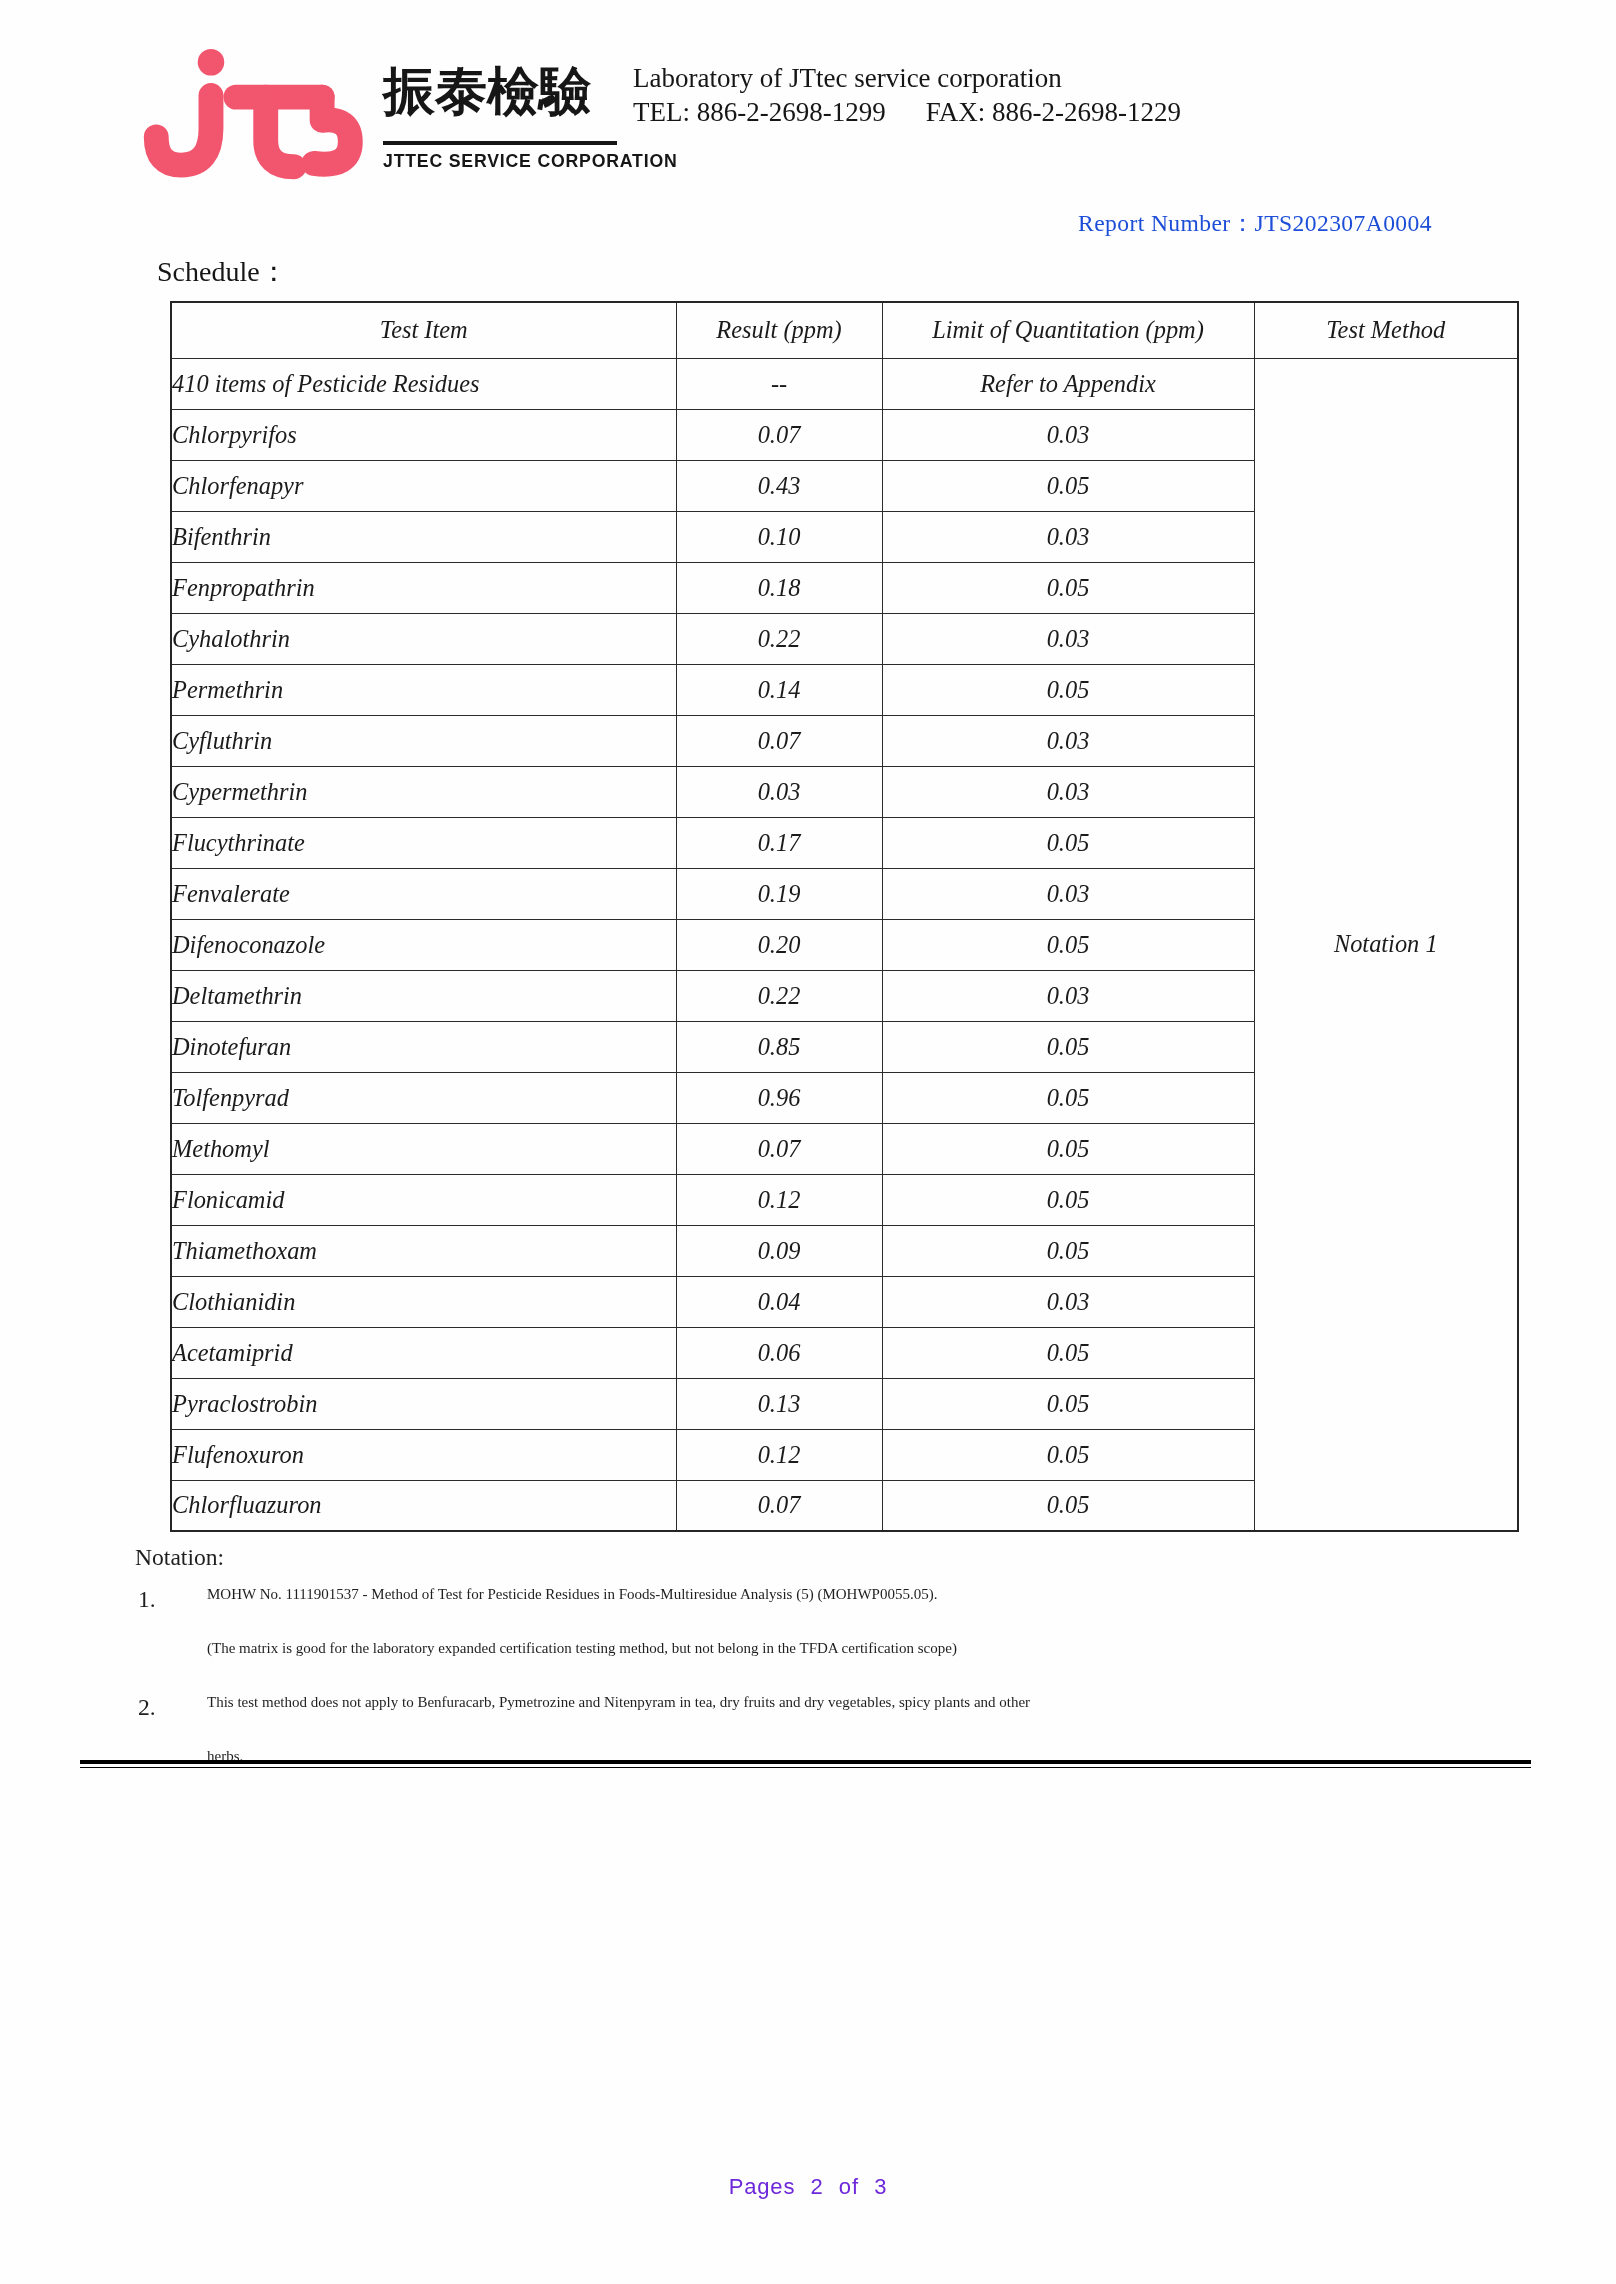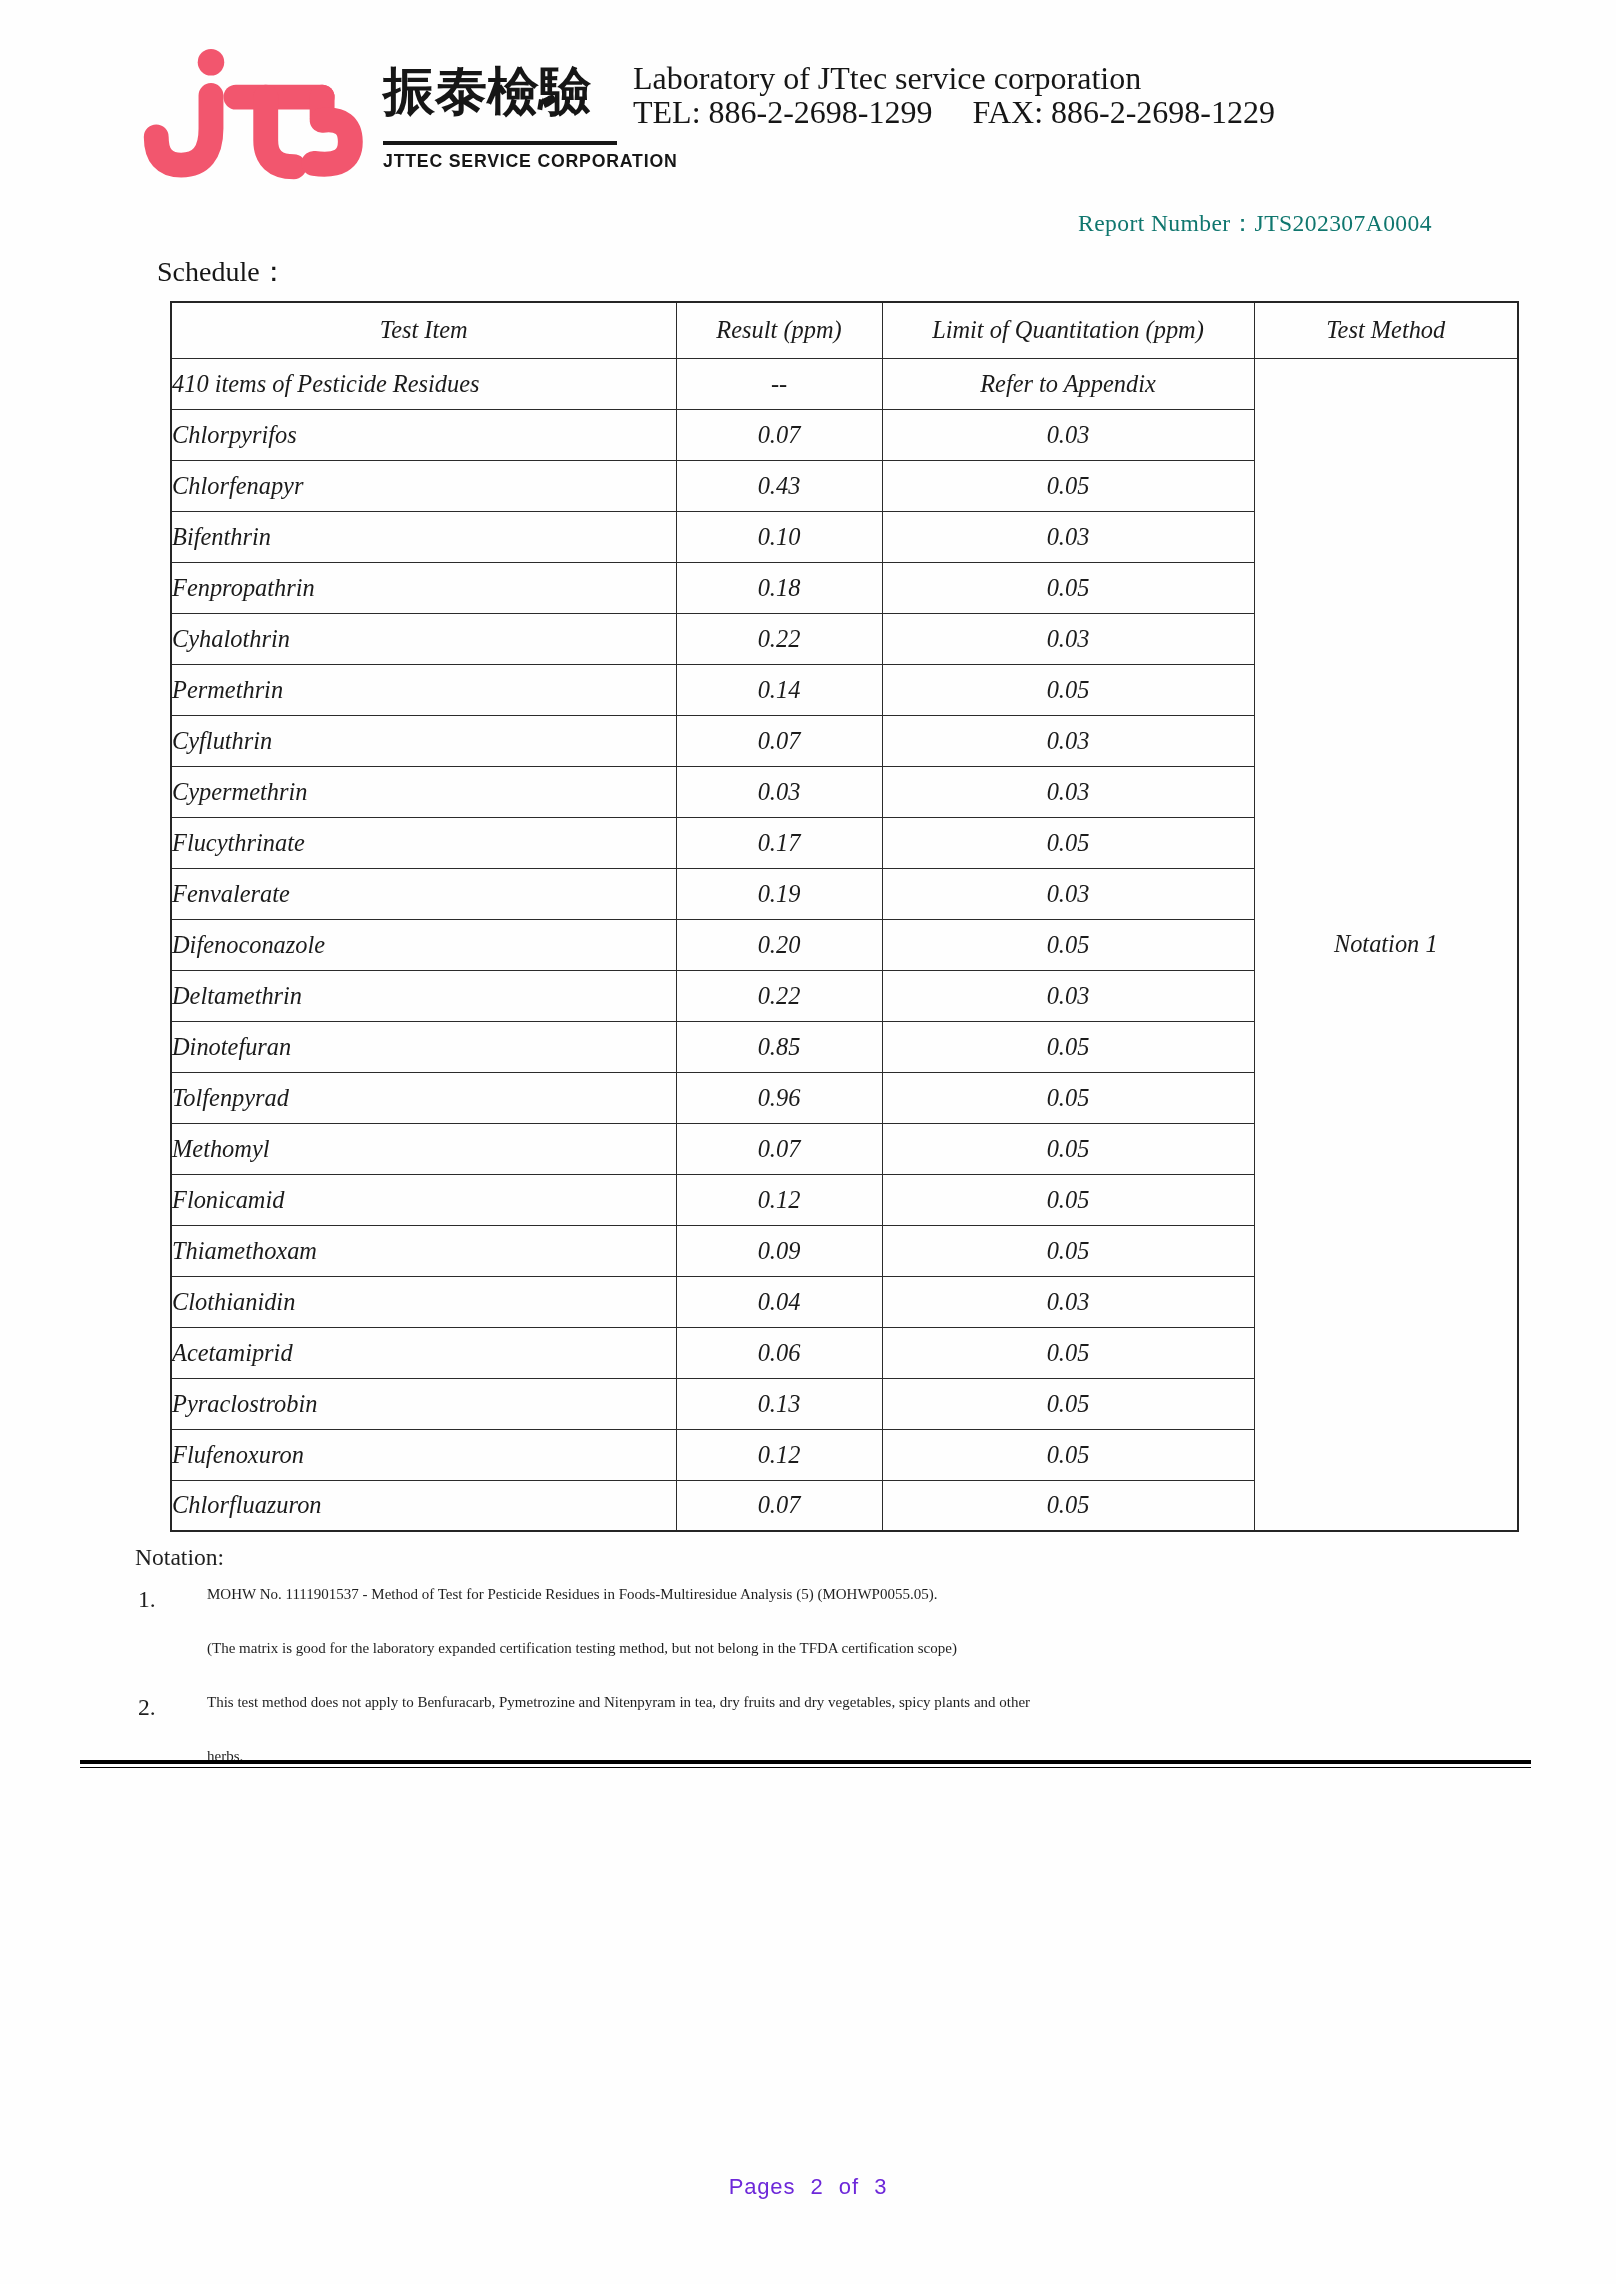--- a/index.html
+++ b/index.html
@@ -21,27 +21,27 @@
     font-size:52px; font-weight:bold; letter-spacing:0px;
     color:#161616; white-space:nowrap;
   }
   .logo-sub {
     position:absolute; left:383px; top:141px; width:234px;
     border-top:4.2px solid #161616; padding-top:5.9px;
     font-family:"Liberation Sans","DejaVu Sans",sans-serif;
     font-size:17.7px; font-weight:bold; letter-spacing:0.8px;
     color:#161616; text-align:center; white-space:nowrap;
   }
-  .addr-block { position:absolute; left:633px; top:61px; line-height:34px; font-size:32px; color:#161616; }
+  .addr-block { position:absolute; left:633px; top:61px; line-height:34px; font-size:27px; color:#161616; }
   .addr-block .tel-fax span { display:inline-block; }
   .addr-block .fax { margin-left:40px; }
 
   .report-number {
     position:absolute; left:1078px; top:207px;
-    font-size:23.6px; color:#0f766e; letter-spacing:0.4px;
+    font-size:23.6px; color:#1d4ed8; letter-spacing:0.4px;
   }
 
   .schedule-label { position:absolute; left:157px; top:253px; font-size:28px; color:#161616; }
 
   
   table.result-table {
     position:absolute; left:170px; top:301px; width:1347px;
     border-collapse:collapse; table-layout:fixed;
     font-size:24.4px; color:#1b1b1b;
     border:2.5px solid #252525;

